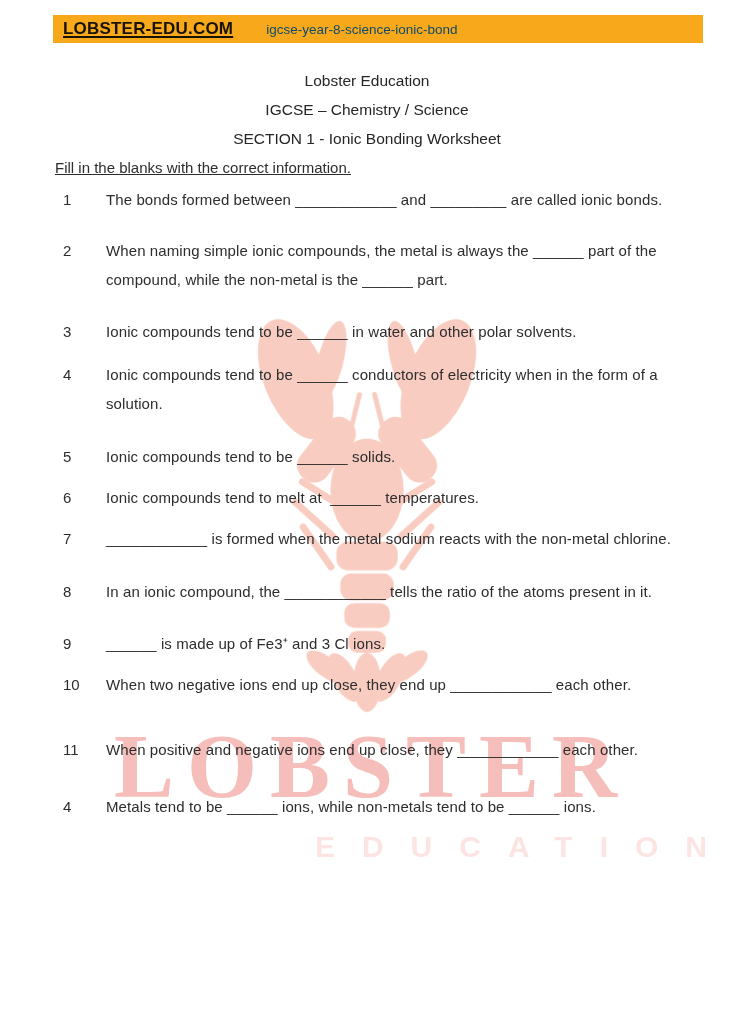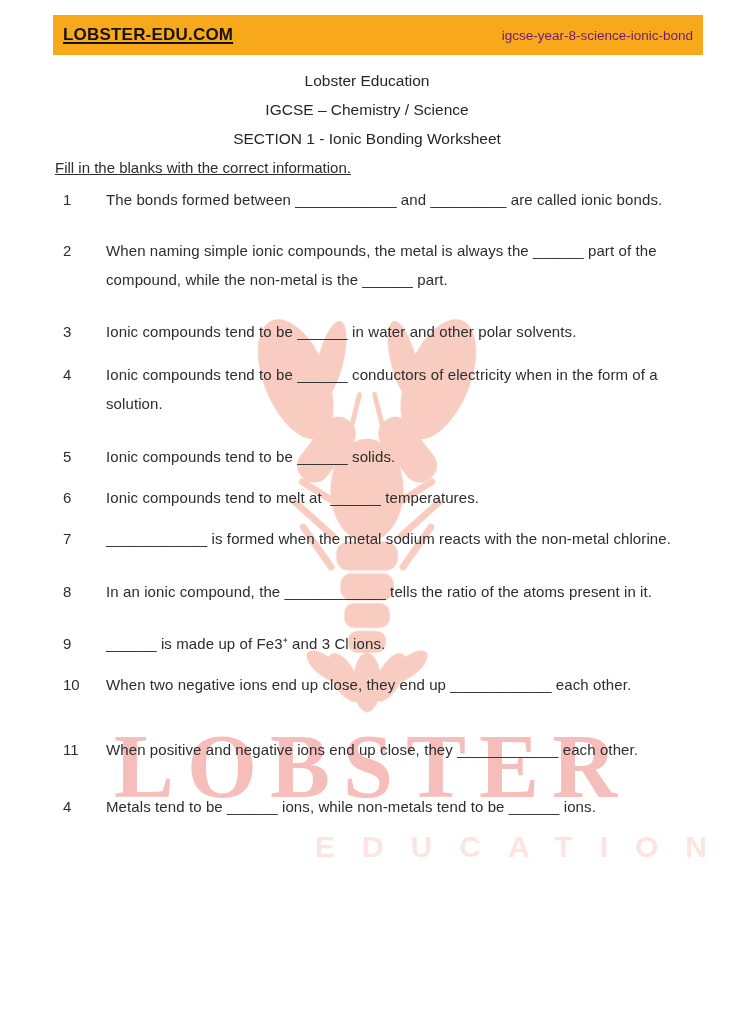--- a/index.html
+++ b/index.html
@@ -7,36 +7,35 @@
     position:relative;
     width:734px;height:1024px;
     margin:0 auto;
     background:#ffffff;
     font-family:"Liberation Sans",sans-serif;
     color:#2d2d2d;
     overflow:hidden;
   }
   
   .header-bar{
-    position:absolute;left:53px;top:15px;width:650px;height:40px;
+    position:absolute;left:53px;top:15px;width:650px;height:28px;
     background:#f7a81b;
-    display:flex;align-items:center;justify-content:space-between;
+    display:flex;align-items:center;
     padding:0 10px;box-sizing:border-box;
     z-index:2;
-    gap:40px;
   }
   .site-link{
     font-size:17px;font-weight:700;letter-spacing:.2px;
     color:#171300;
     text-decoration:underline;
     text-decoration-thickness:2px;
     text-underline-offset:2px;
     cursor:pointer;
   }
-  .doc-ref{font-size:13.5px;color:#701a75;}
+  .doc-ref{font-size:13.5px;color:#0c4a6e;padding-left:33px;}
   
   .titles{position:absolute;top:66px;left:0;right:0;text-align:center;z-index:1;}
   .titles div{line-height:29px;font-size:15.5px;color:#262626;}
   
   .content{
     position:absolute;top:153px;left:55px;right:36px;z-index:1;
   }
   .instructions{font-size:15px;line-height:29px;margin-bottom:3px;text-decoration:underline;}
   .q{display:flex;padding-left:8px;}
   .q-num{width:43px;flex-shrink:0;font-size:15px;line-height:29px;}

